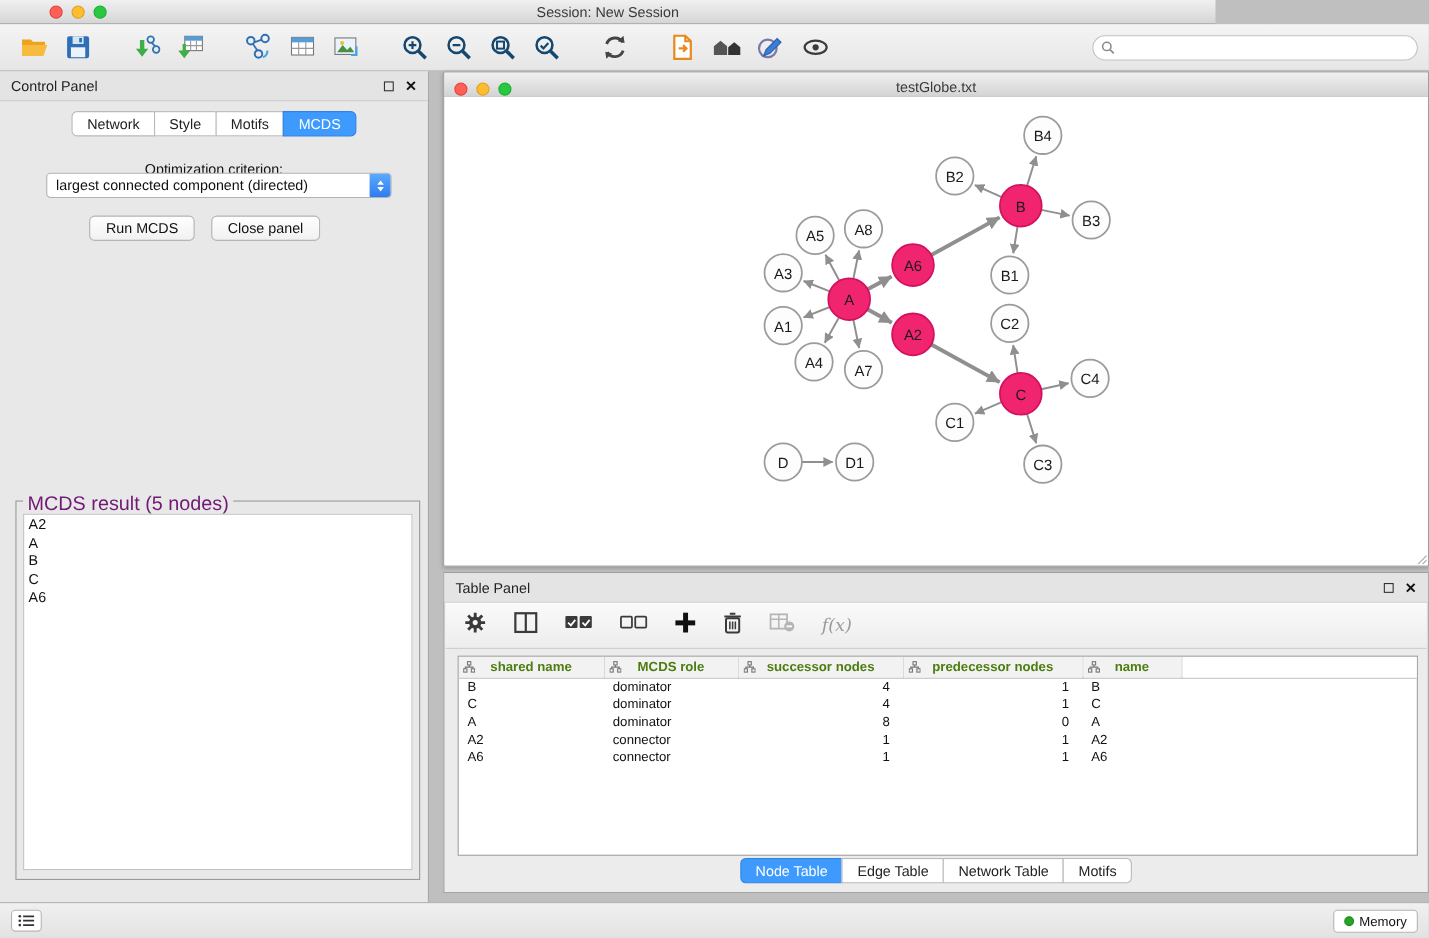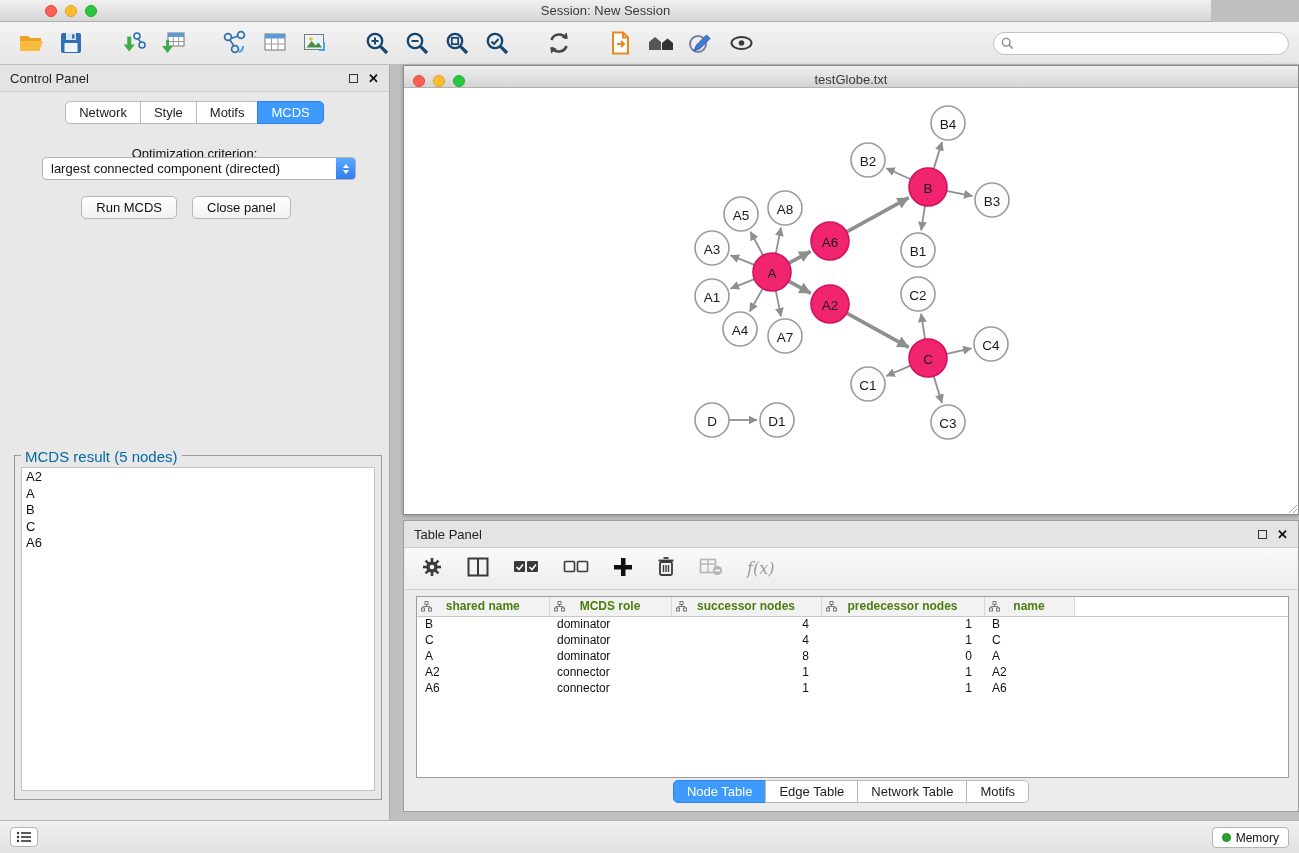--- a/index.html
+++ b/index.html
@@ -1,20 +1,20 @@
 <!DOCTYPE html>
 <html><head>
 <meta charset="utf-8">
 <style>
   * { margin:0; padding:0; box-sizing:border-box; }
   html,body { width:1299px; height:853px; font-family:"Liberation Sans", sans-serif; background:#bfbfbf; overflow:hidden; }
   .app { position:relative; width:1299px; height:853px; background:#bfbfbf; }
 
   
-  .titlebar { position:absolute; left:0; top:0; width:1211px; height:22px;
+  .titlebar { position:absolute; left:0; top:0; width:1105px; height:22px;
     background:linear-gradient(#f0f0f0,#d6d6d6); border-bottom:1px solid #b0b0b0;
     display:flex; align-items:center;padding-left:36px; }
   .titlebar .title { position:absolute; left:0; right:0; text-align:center; font-size:13px; color:#3a3a3a; }
   .lights { display:flex; gap:8px; margin-left:9px; z-index:2; }
   .light { width:12px; height:12px; border-radius:50%; }
   .light.red { background:#ff5f57; border:1px solid #e0443e; }
   .light.yellow { background:#febc2e; border:1px solid #dea123; }
   .light.green { background:#28c840; border:1px solid #1eae31; }
 
   
@@ -51,21 +51,21 @@
   .dd-stepper { width:19px; height:21px; border-radius:0 3px 3px 0; background:linear-gradient(#5aaaff,#2f7cf0);
     display:flex; flex-direction:column; align-items:center; justify-content:center; gap:2px; }
   .dd-up { width:0; height:0; border-left:3.5px solid transparent; border-right:3.5px solid transparent; border-bottom:4px solid #fff; }
   .dd-down { width:0; height:0; border-left:3.5px solid transparent; border-right:3.5px solid transparent; border-top:4px solid #fff; }
 
   .cp-buttons { position:absolute; left:0; top:131px; width:372px; display:flex; justify-content:center; gap:15px; }
   .mac-btn { background:linear-gradient(#ffffff,#f1f1f1); border:1px solid #b6b6b6; border-radius:5px;
     font-size:13px; color:#111; padding:3px 14px; }
 
   .result-group { position:absolute; left:14px; top:390px; width:368px; height:345px; border:1px solid #9a9a9a; }
-  .result-title { position:absolute; left:6px; top:-8px; background:#e8e8e8; padding:0 4px; font-size:15px; color:#0369a1; }
+  .result-title { position:absolute; left:6px; top:-8px; background:#e8e8e8; padding:0 4px; font-size:18px; color:#701a75; }
   .result-list { position:absolute; left:6px; top:11px; right:6px; bottom:8px; background:#fff; border:1px solid #c3c3c3; overflow:hidden; padding-top:1px; }
   .result-item { font-size:13px; color:#111; line-height:16.5px; padding-left:4px; }
 
   
   .net-window { position:absolute; left:403px; top:65px; width:896px; height:450px;
     background:#fff; border:1px solid #8a8a8a; box-shadow:0 1px 4px rgba(0,0,0,.25); }
   .net-titlebar { position:relative; height:22px; background:linear-gradient(#f0f0f0,#d4d4d4);
     border-bottom:1px solid #b2b2b2; display:flex; align-items:flex-end; }
   .net-titlebar .title { position:absolute; left:0; right:0; text-align:center; font-size:13px; color:#3a3a3a; }
   .net-canvas { position:relative; width:100%; height:426px; background:#fff; }

